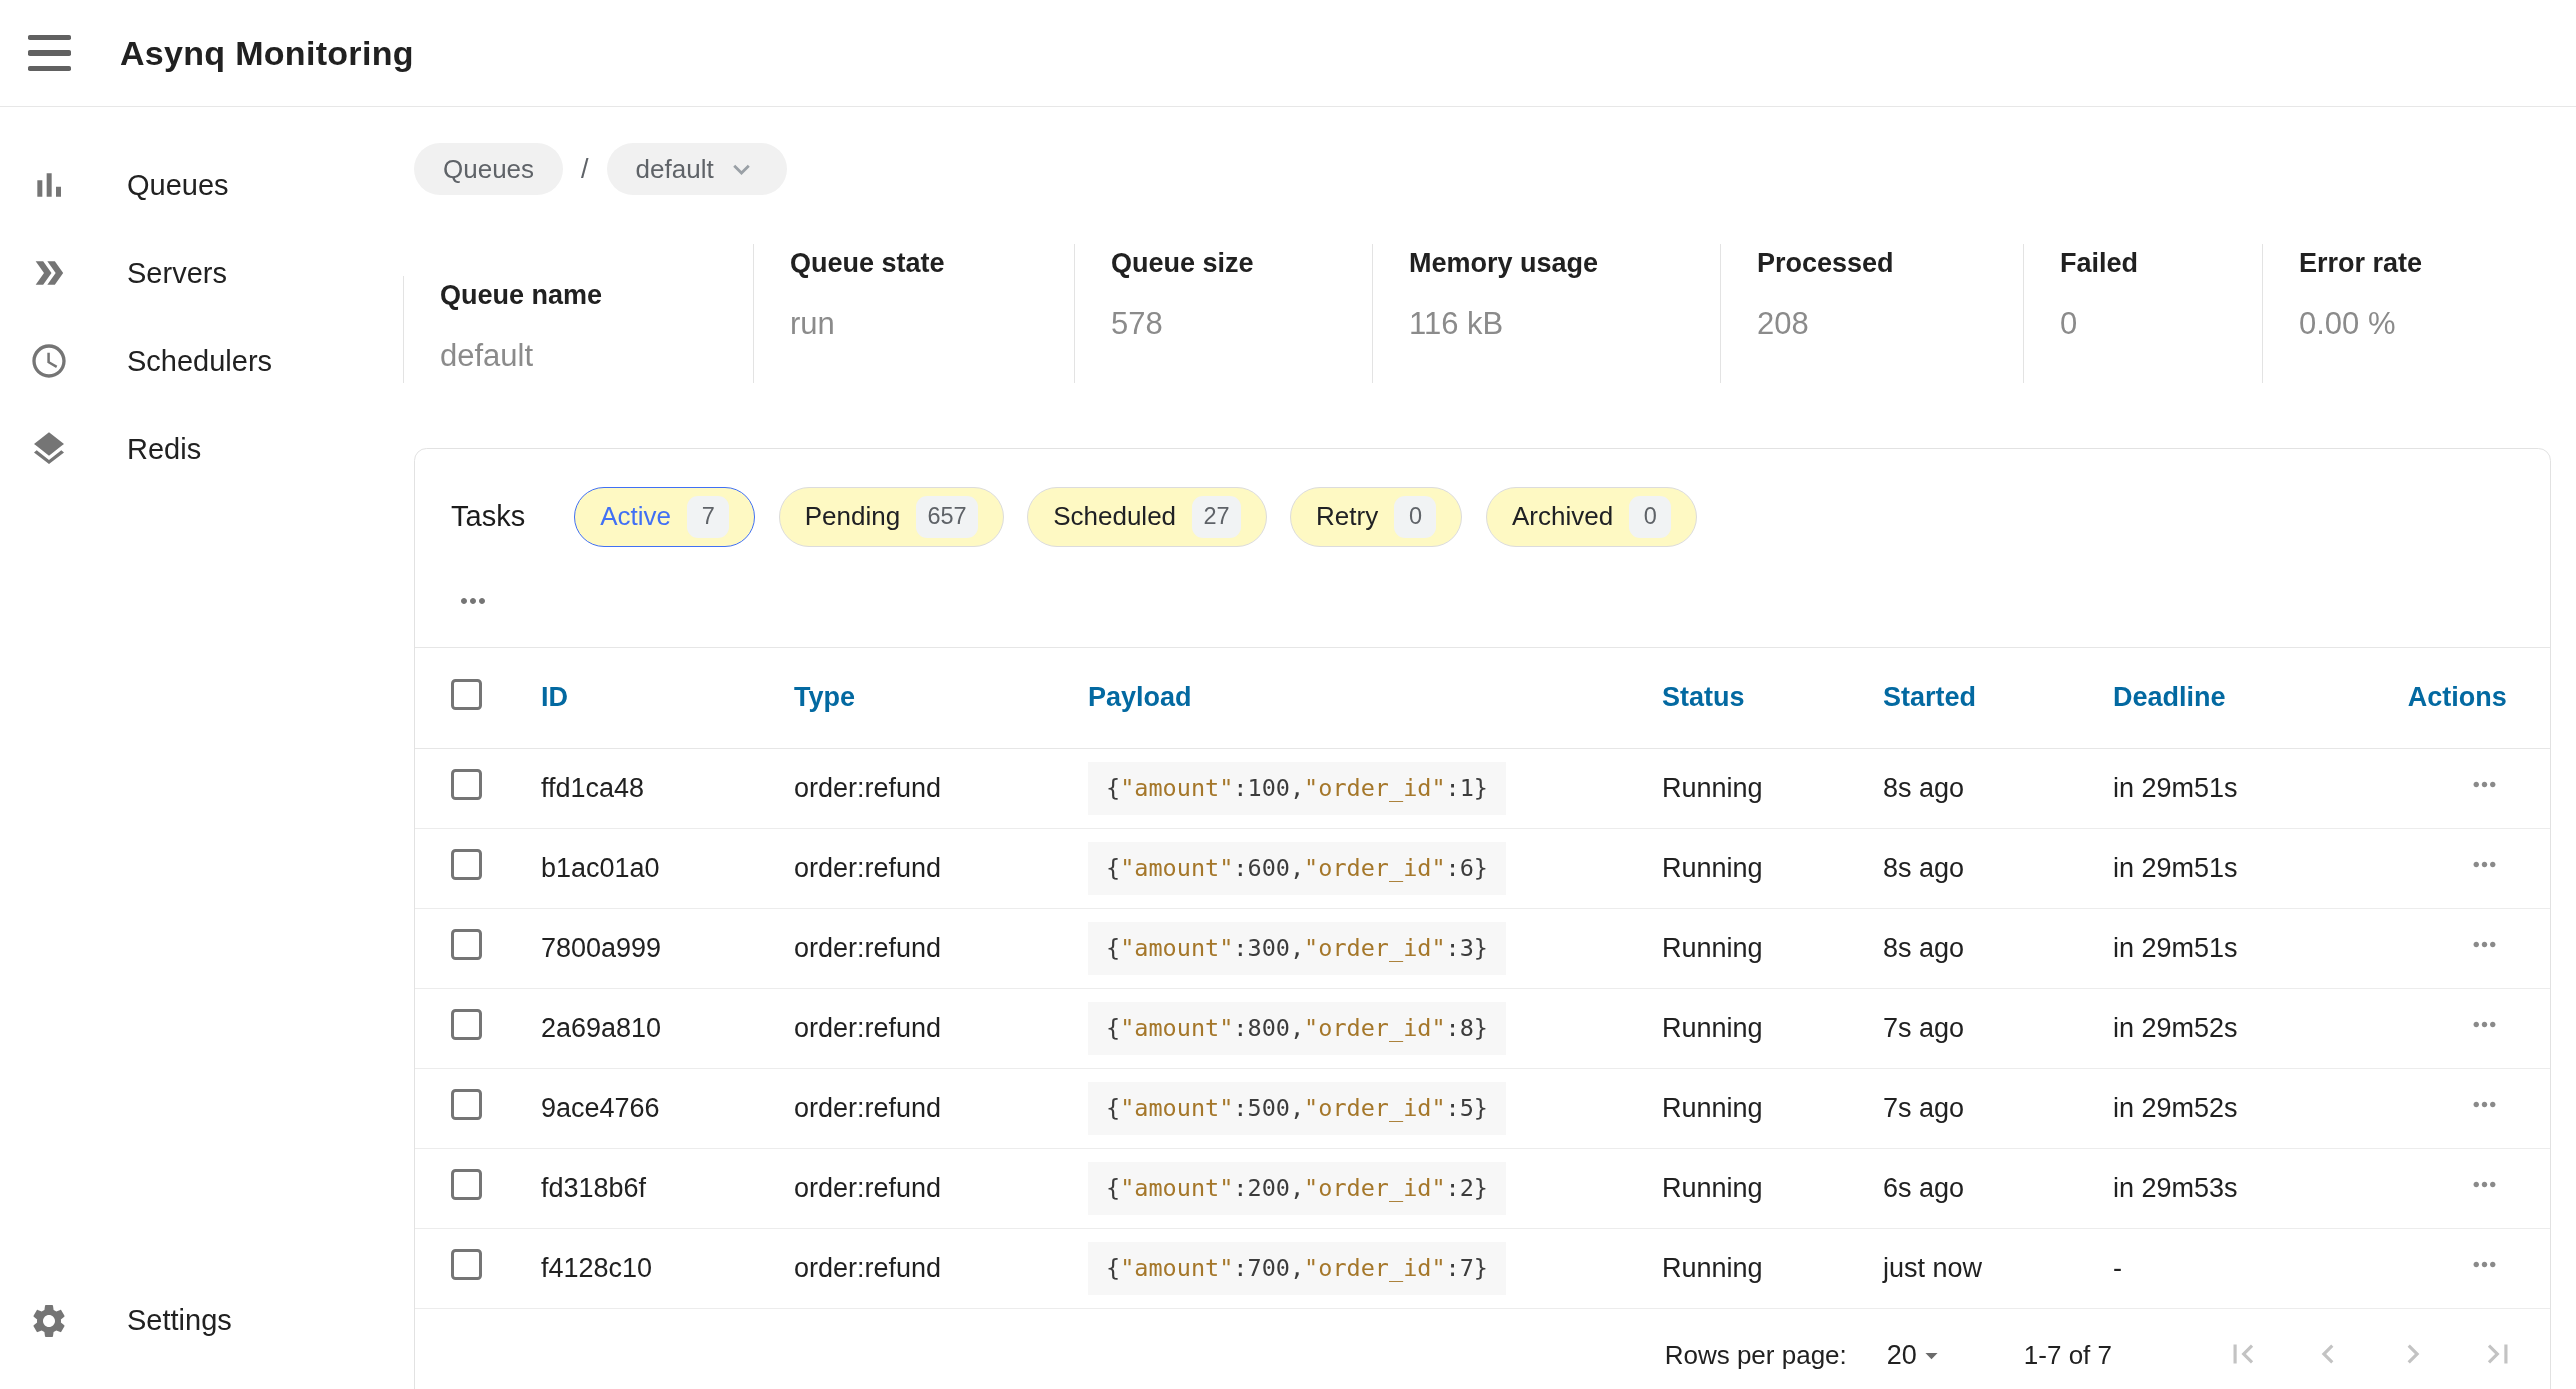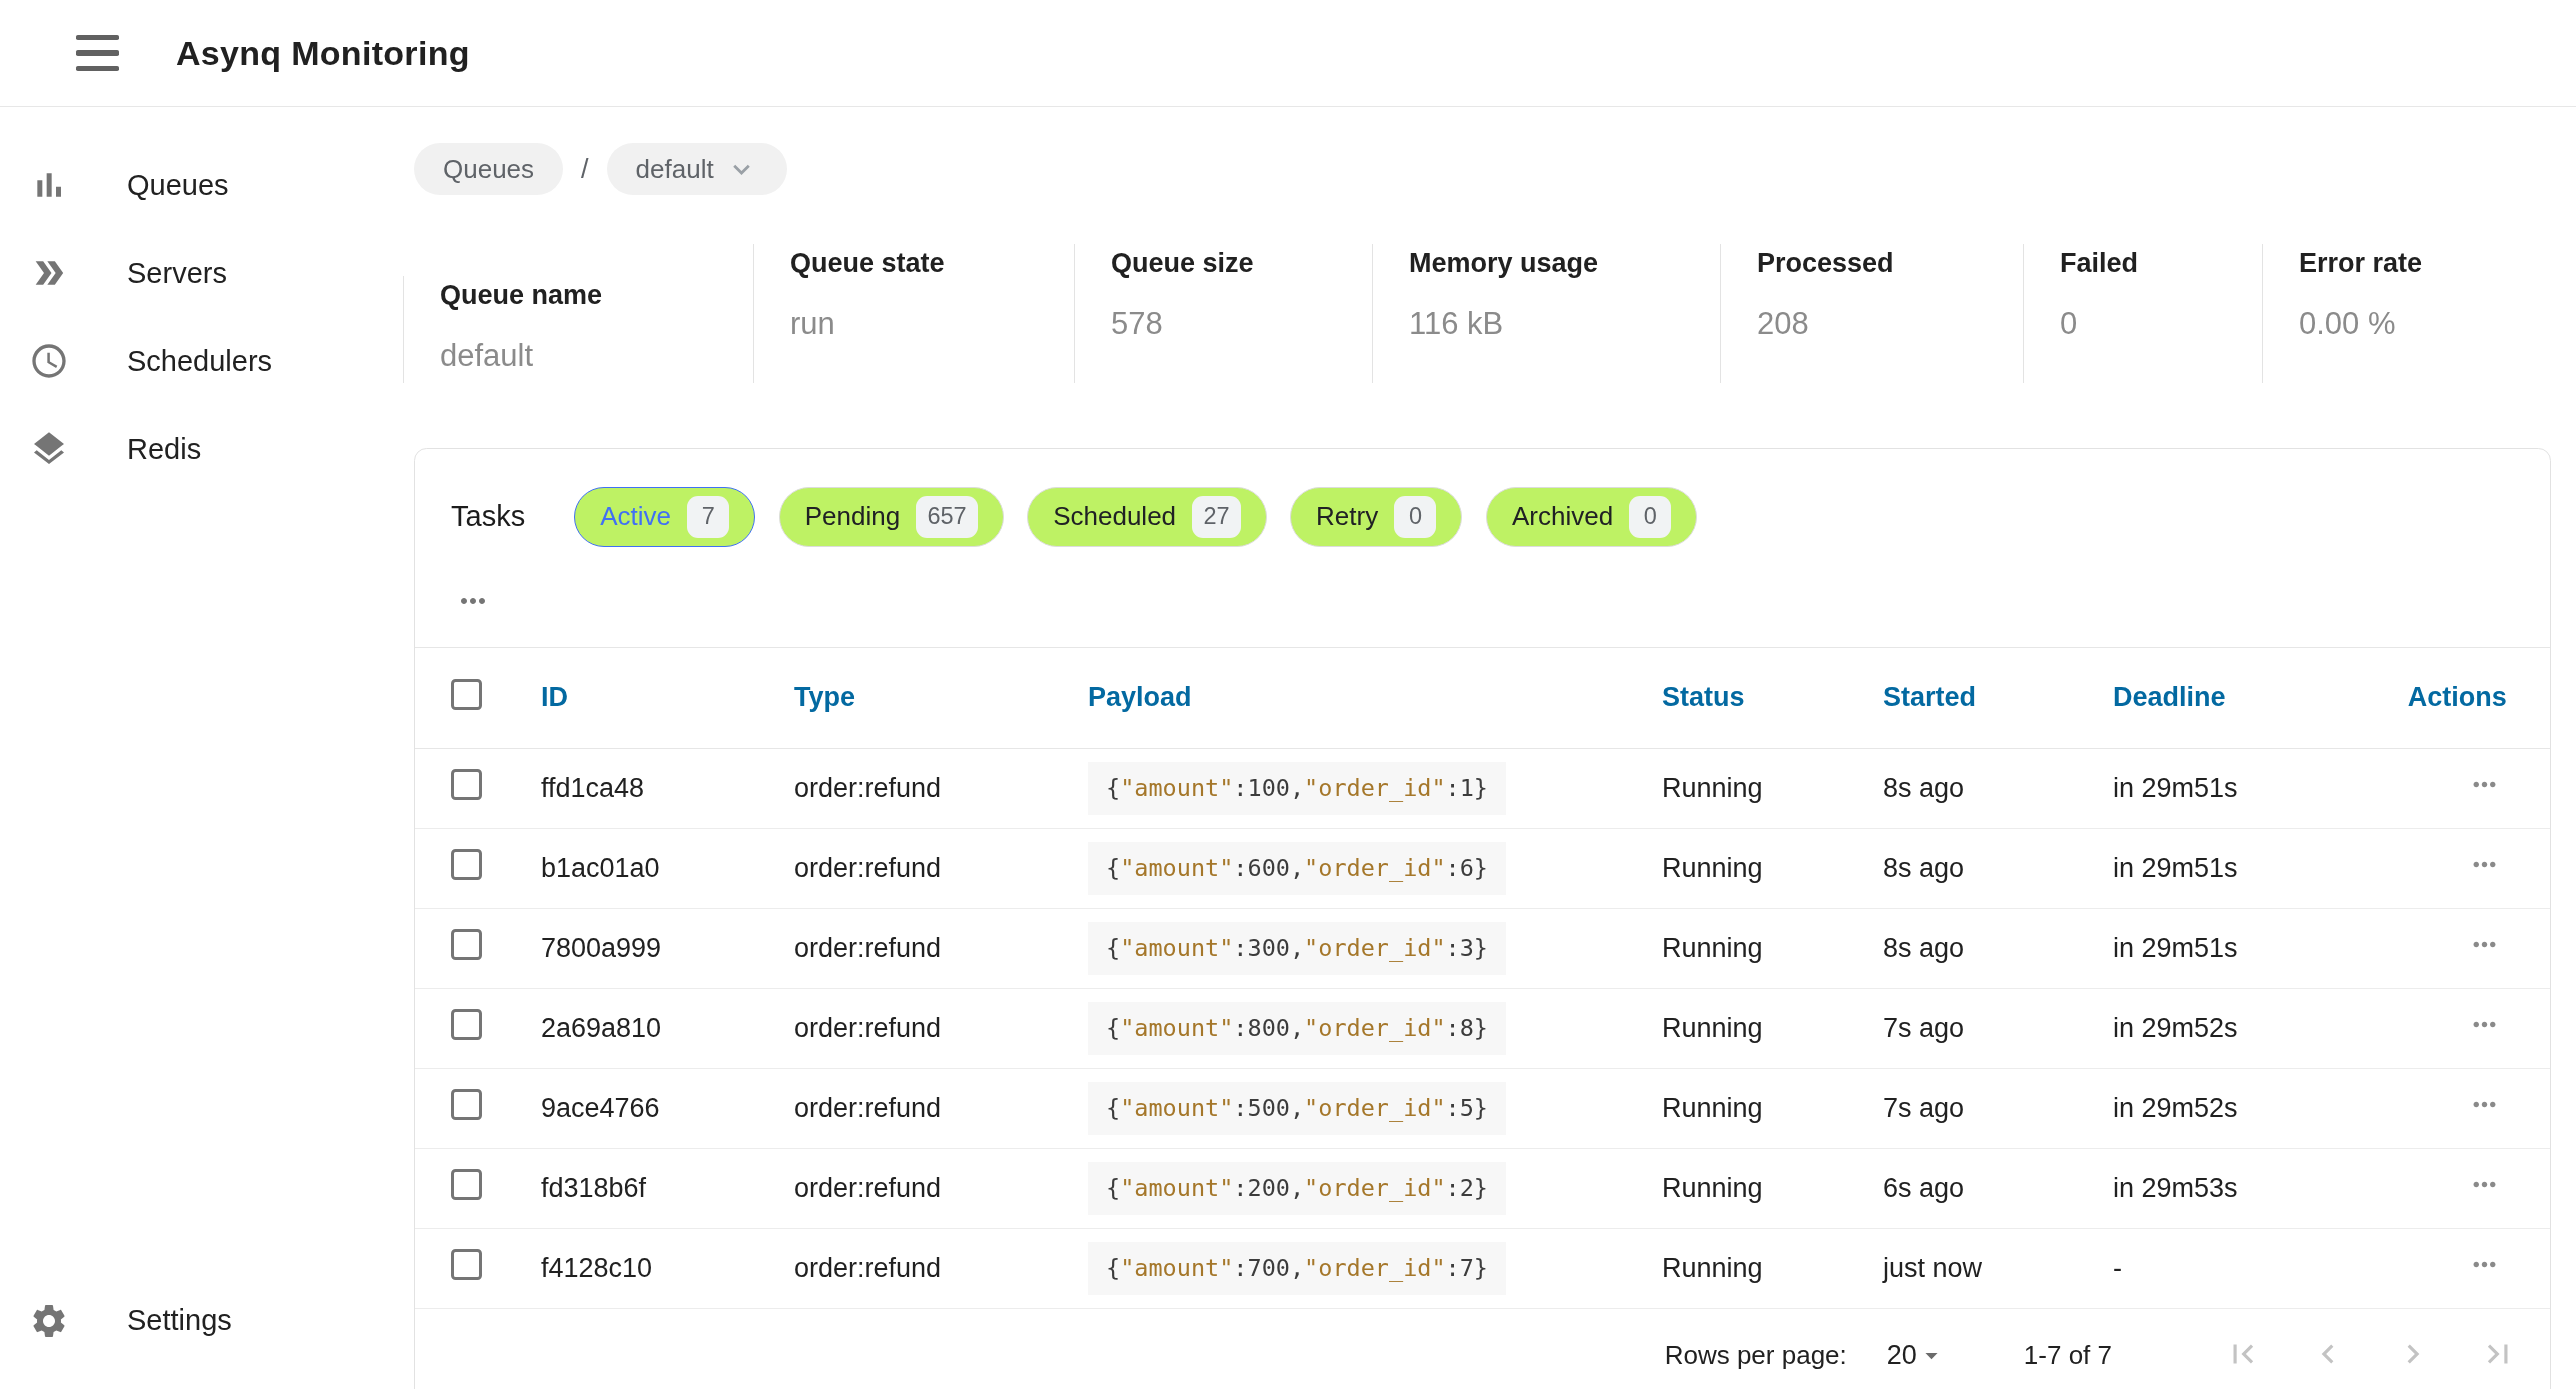--- a/index.html
+++ b/index.html
@@ -1,21 +1,21 @@
 <!DOCTYPE html>
 <html style="--accent: #4170f4; --json-key: #a5772a;font-size:14.5px"><head>
 <meta charset="utf-8">
 <style>
   * { box-sizing: border-box; margin: 0; padding: 0; }
   html, body { width: 2576px; height: 1389px; background: #fff; overflow: hidden;
     font-family: "Liberation Sans", sans-serif; color: #1f1f1f; }
 
   
-  .appbar { height: 107px; display: flex; align-items: center; padding-left: 76px;
-    border-bottom: 1.8px solid #e7e7e7; background: #fff; gap: 8px; }
+  .appbar { height: 107px; display: flex; align-items: center; padding-left: 28px;
+    border-bottom: 1.8px solid #e7e7e7; background: #fff; }
   .hamburger { width: 43px; height: 36px; display: flex; flex-direction: column;
     justify-content: space-between; background: none; border: none; cursor: pointer; }
   .hamburger span { display: block; height: 5.4px; border-radius: 1.8px; background: #616161; }
   .app-title { margin-left: 49px; font-size: 34px; font-weight: 700; letter-spacing: 0.3px; color: #212121; }
 
   
   .shell { display: flex; height: 1281px; }
   .sidebar { width: 434px; padding: 34px 0 23.5px 0; display: flex; flex-direction: column; }
   .nav-item { height: 88px; display: flex; align-items: center; padding-left: 29px;
     background: none; border: none; width: 100%; cursor: pointer; text-align: left; }
@@ -42,21 +42,21 @@
   .stat:nth-child(1) { width: 350px; margin-top: 32px; } .stat:nth-child(2) { width: 321px; }
   .stat:nth-child(3) { width: 298px; } .stat:nth-child(4) { width: 348px; }
   .stat:nth-child(5) { width: 303px; } .stat:nth-child(6) { width: 239px; }
   .stat:nth-child(7) { width: 289px; }
 
   
   .card { margin-top: 65px; border: 1.8px solid #e2e2e2; border-radius: 12.6px; background: #fff; }
   .card-head { display: flex; align-items: center; padding: 38px 36px 0 36px; }
   .tasks-title { font-size: 29px; color: #1c1c1c; margin-right: 49px; font-weight: 400; text-align: center; }
   .tabs { display: flex; gap: 23.5px; }
-  .chip { height: 60px; border-radius: 30px; border: 1.8px solid #dcdcdc; background: #bef264;
+  .chip { height: 60px; border-radius: 30px; border: 1.8px solid #dcdcdc; background: #fef9c3;
     padding: 0 25px; display: inline-flex; align-items: center; gap: 16.3px; cursor: pointer;
     font-size: 26px; color: #202124; font-family: "Liberation Sans", sans-serif; }
   .chip.active { border-color: var(--accent, #4170f4); color: var(--accent, #4170f4); }
   .badge { background: #f1f3f4; color: #5f6368; font-size: 23.5px; height: 42px; min-width: 42px;
     border-radius: 11px; display: inline-flex; align-items: center; justify-content: center; padding: 0 11px; }
 
   .more-row { padding: 36px 0 25px 40px; }
   .iconbtn { background: none; border: none; cursor: pointer; display: inline-flex;
     align-items: center; justify-content: center; }
   .iconbtn svg { width: 36px; height: 36px; fill: #757575; }

